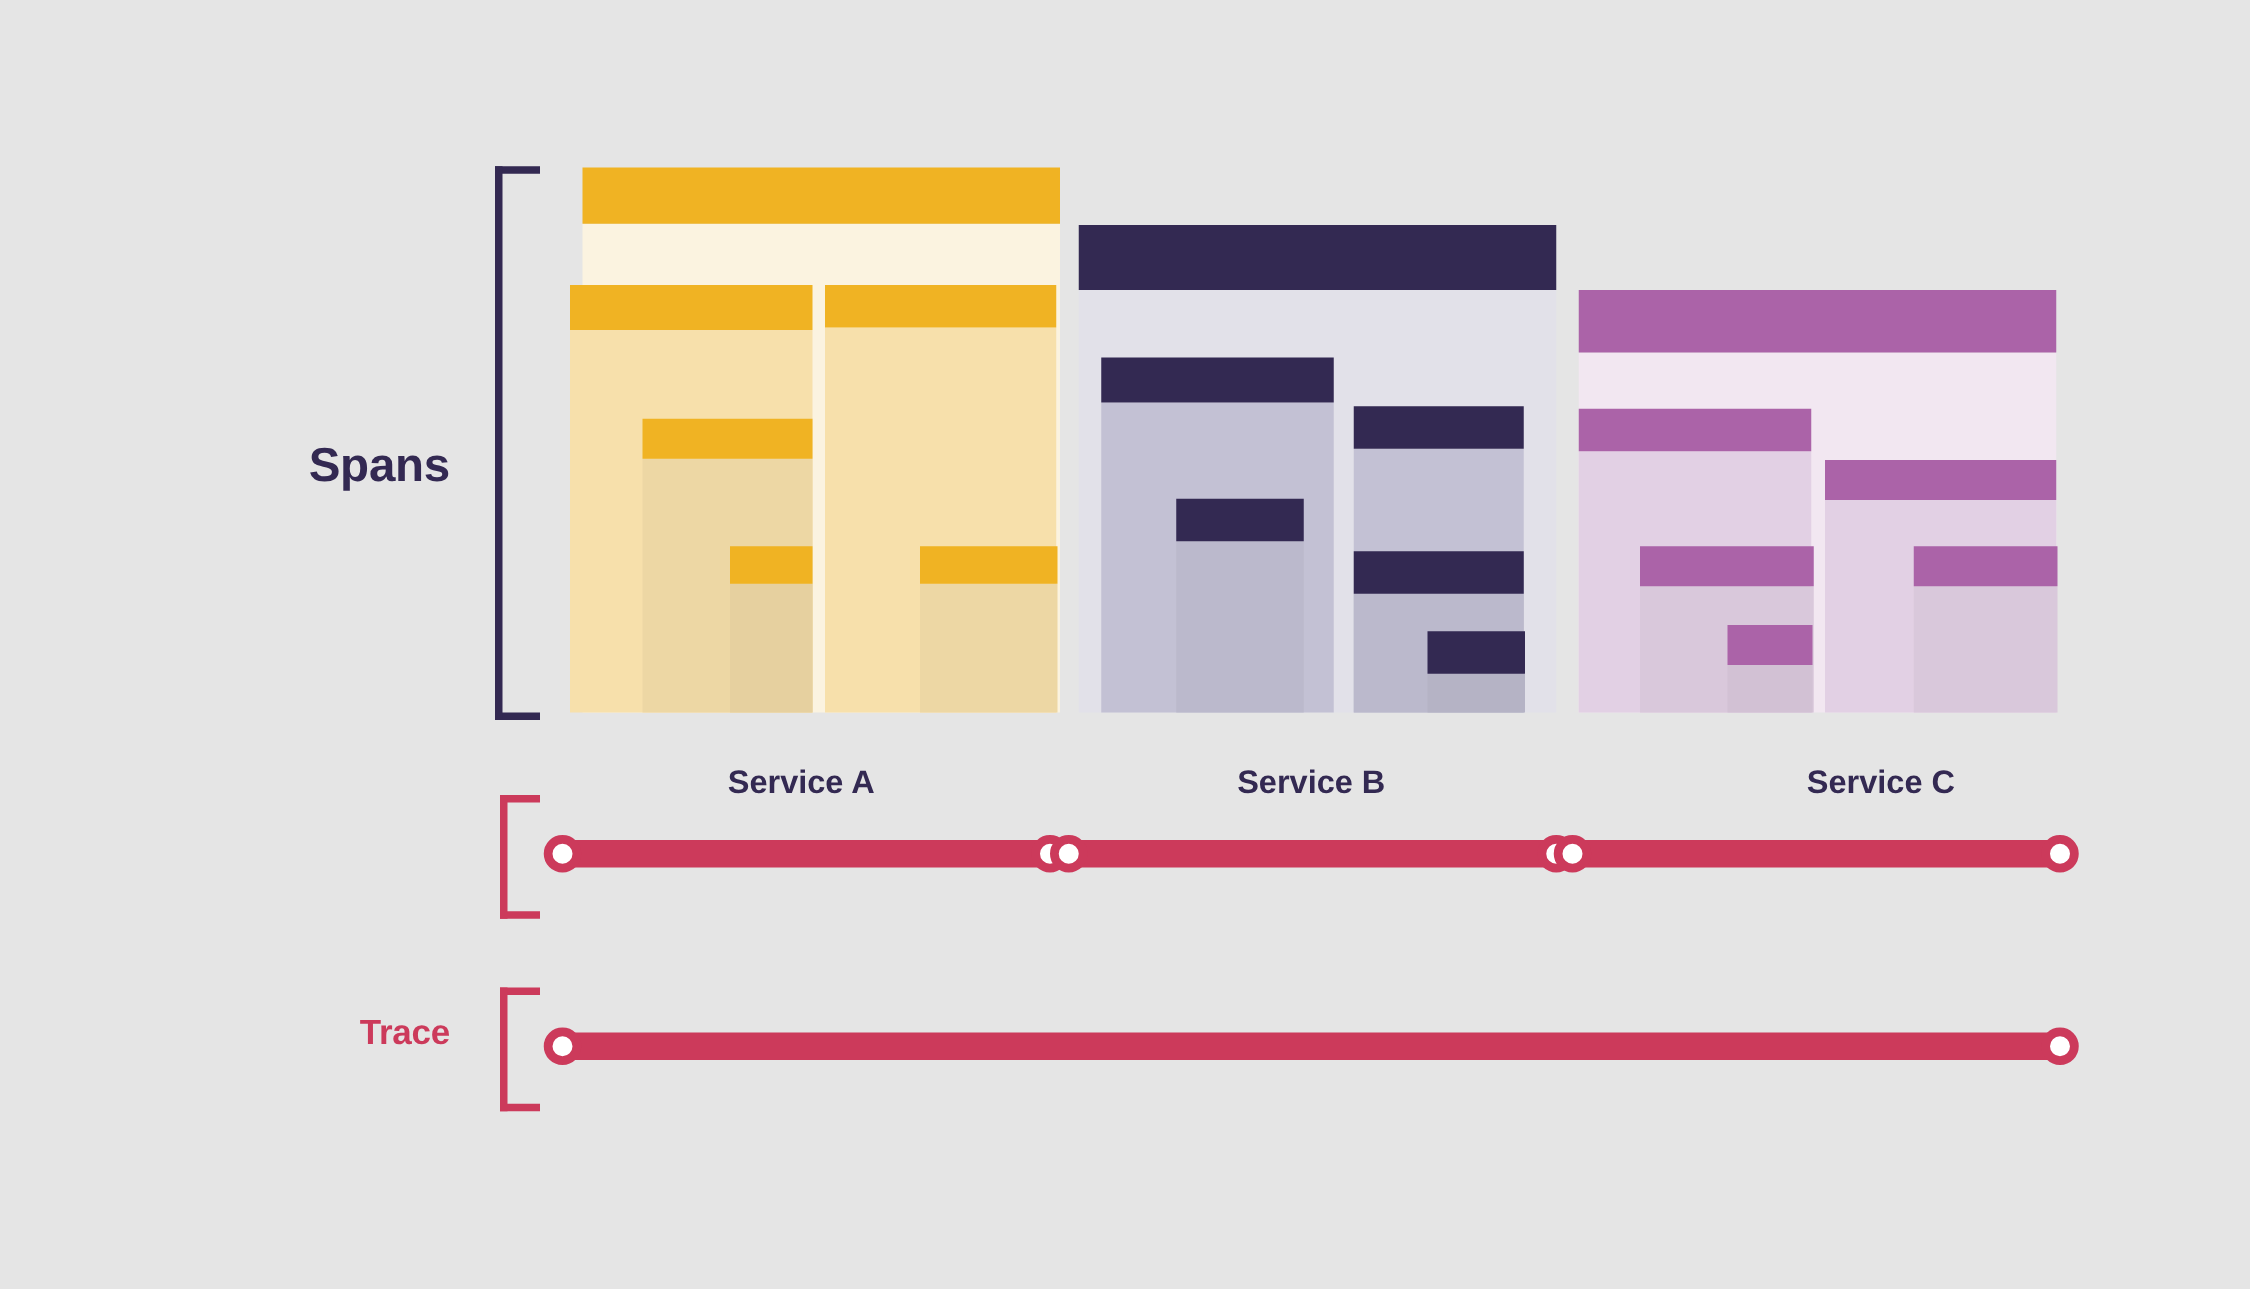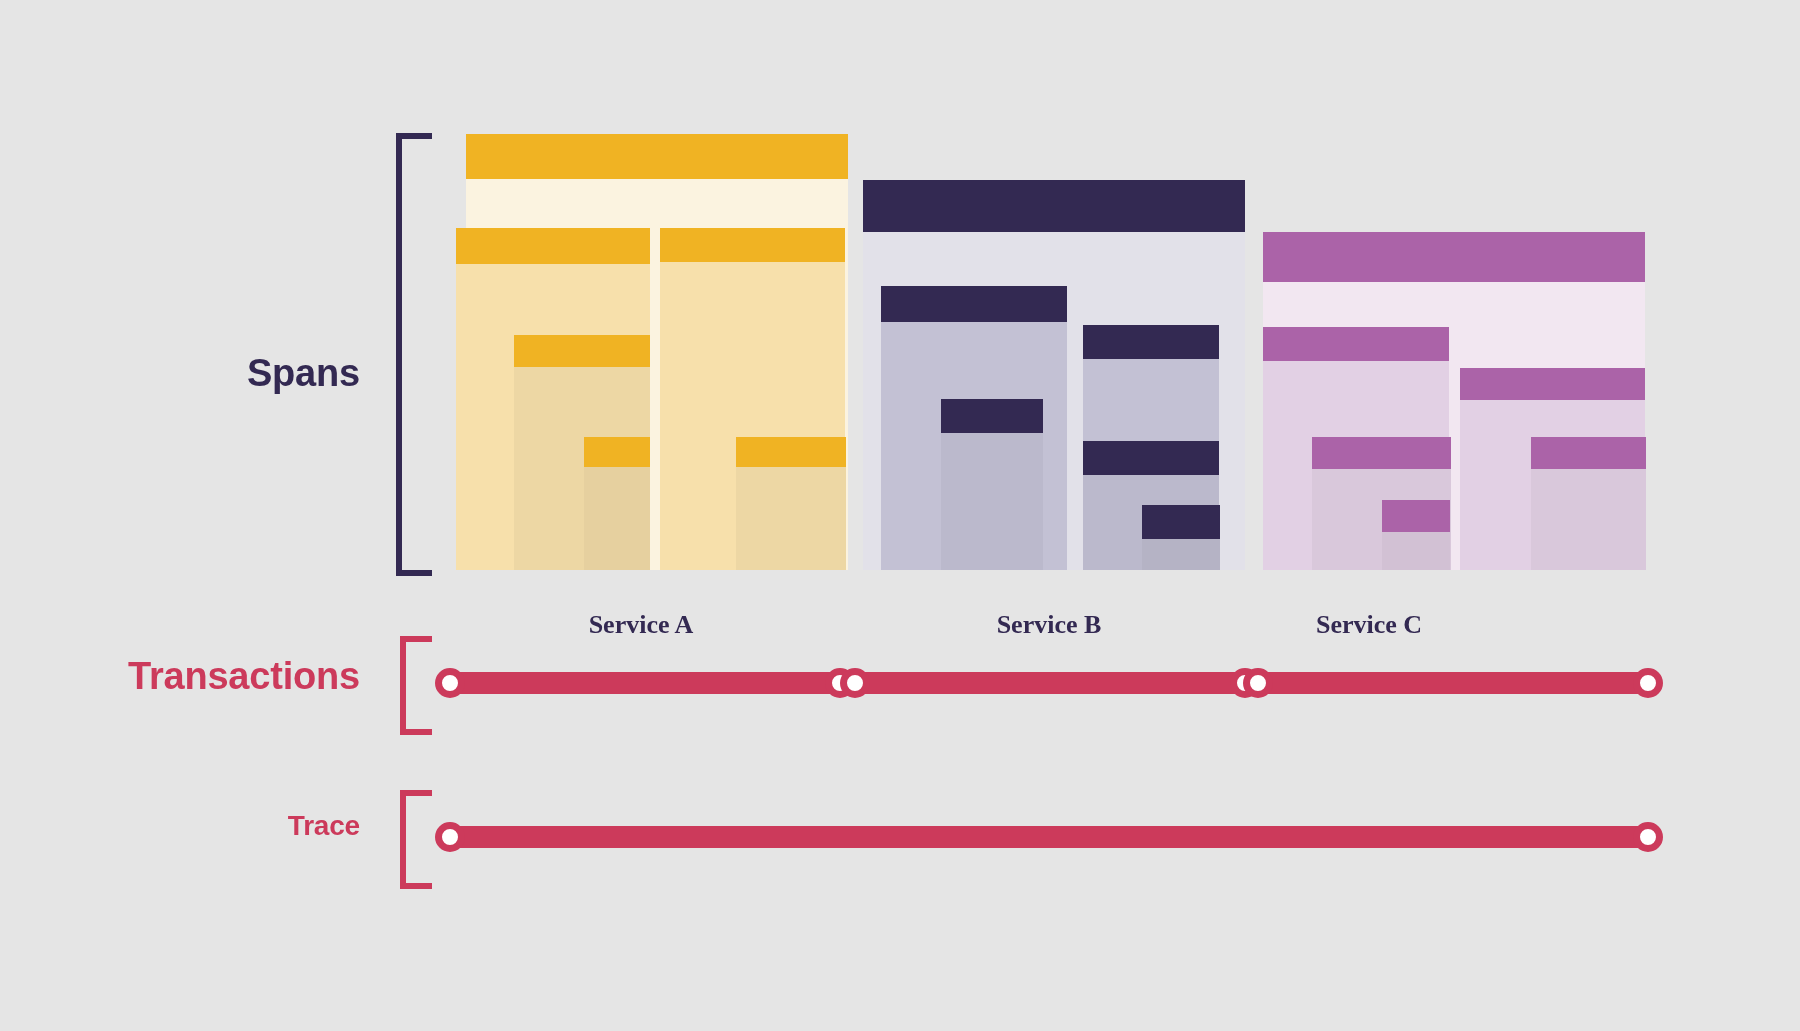--- a/index.html
+++ b/index.html
@@ -107,21 +107,20 @@
   }
 
   
   .service-caption {
     position: absolute;
     font-size: 26px;
     font-weight: bold;
     color: #332952;
     text-align: center;
     white-space: nowrap;
-    font-family: Liberation Serif, serif;
   }
 
   
   .tline {
     position: absolute;
     height: 22px;
     background: #cc3a5b;
     border-radius: 1px;
   }
   .tnode {
@@ -133,21 +132,20 @@
     border: 7px solid #cc3a5b;
     box-sizing: border-box;
   }
 </style>
 </head>
 <body>
 
 <div id="canvas">
 
   <div class="row-label label-spans">Spans</div>
-  <div class="row-label label-transactions">Transactions</div>
   <div class="row-label label-trace">Trace</div>
 
   <div class="bracket bracket-spans"></div>
   <div class="bracket bracket-transactions"></div>
   <div class="bracket bracket-trace"></div>
 
   <div class="spans-area" id="spans-area">
       <div class="service-group" style="left: 0px; top: 0px; width: 1800px; height: 570px;">
         <div class="span-bar" style="left: 466px; width: 382px; top: 134px; height: 436px; z-index: 10;">
           <div class="body" style="top: 45px; height: 391px; background: rgb(251, 243, 224);"></div>
@@ -224,21 +222,21 @@
         <div class="span-bar" style="left: 1382px; width: 68px; top: 500px; height: 70px; z-index: 13;">
           <div class="body" style="top: 32px; height: 38px; background: rgb(226, 208, 228); opacity: 1; filter: brightness(0.93);"></div>
           <div class="head" style="height: 32px; background: rgb(171, 99, 168);"></div>
         </div>
       </div>
     </div>
 
   <div id="captions-area">
       <div class="service-caption" style="left: 521px; width: 240px; top: 610px;">Service A</div>
       <div class="service-caption" style="left: 929px; width: 240px; top: 610px;">Service B</div>
-      <div class="service-caption" style="left: 1249px; width: 240px; top: 610px;">Service C</div>
+      <div class="service-caption" style="left: 1324px; width: 240px; top: 610px; text-align: right;">Service C</div>
     </div>
 
   <div id="transactions-area">
       <div class="tline" style="left: 450px; width: 390px; top: 672px;"></div>
       <div class="tnode" style="left: 435px; top: 668px;"></div>
       <div class="tnode" style="left: 825px; top: 668px;"></div>
       <div class="tline" style="left: 855px; width: 390px; top: 672px;"></div>
       <div class="tnode" style="left: 840px; top: 668px;"></div>
       <div class="tnode" style="left: 1230px; top: 668px;"></div>
       <div class="tline" style="left: 1258px; width: 390px; top: 672px;"></div>

